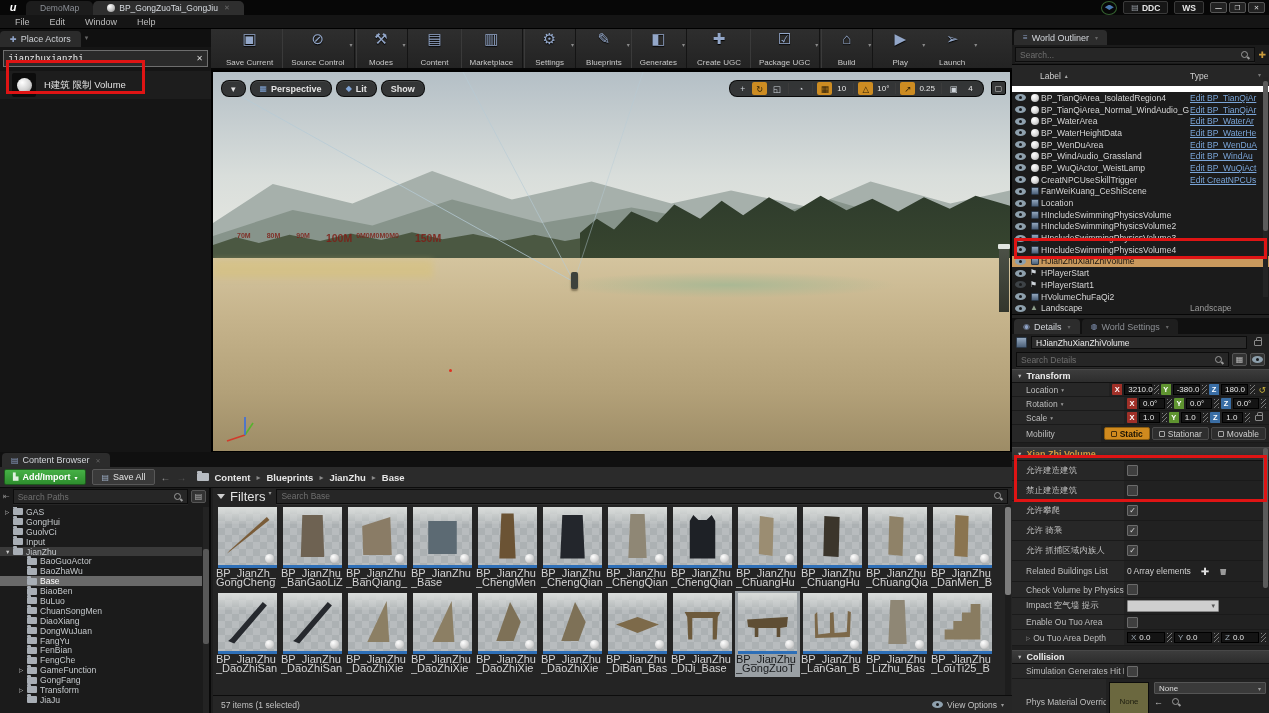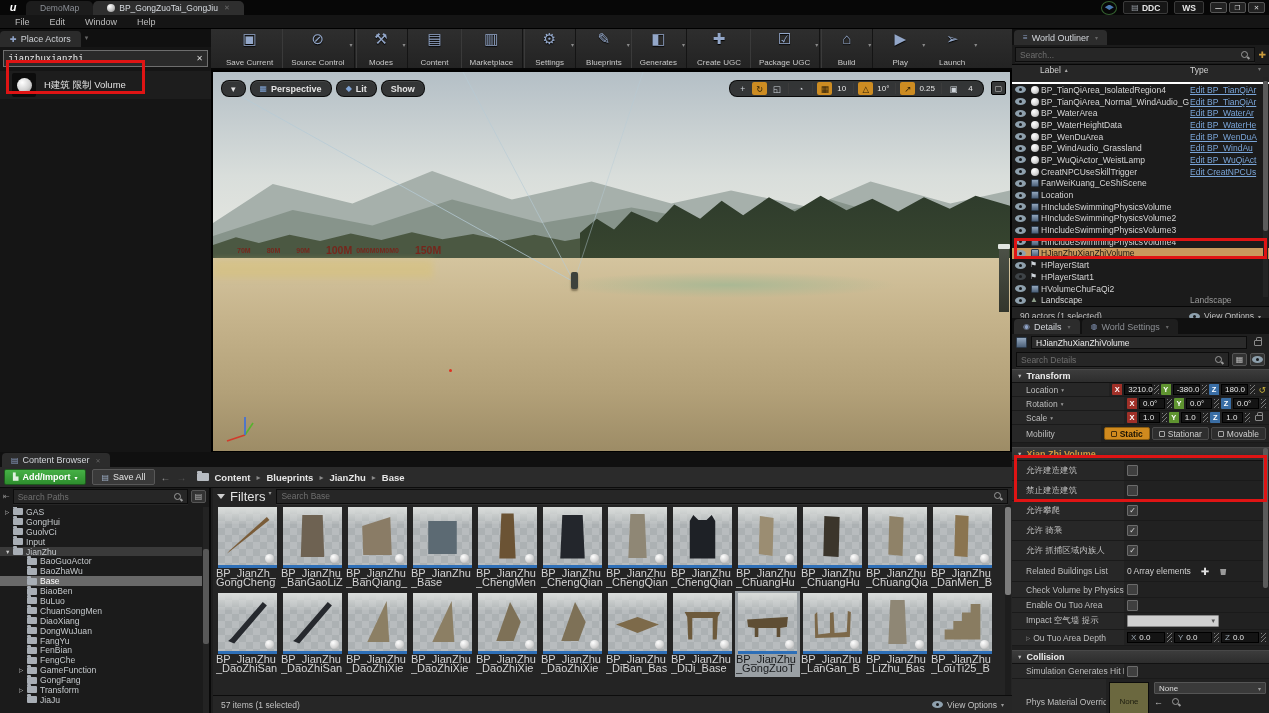--- a/index.html
+++ b/index.html
@@ -59,21 +59,21 @@
   .trees-left{position:absolute;left:0;right:52%;top:152px;height:38px;background:#45523c;opacity:.92;
     clip-path:polygon(0 55%,6% 35%,12% 50%,20% 28%,28% 45%,36% 25%,44% 42%,52% 22%,60% 40%,68% 26%,76% 44%,84% 28%,92% 45%,100% 30%,100% 100%,0 100%)}
   .sand{position:absolute;left:0;top:186px;right:0;bottom:0;background:linear-gradient(180deg,#d4c49e 0,#c6b48c 30%,#b2a078 70%,#9d8c66 100%)}
   .sandlight{position:absolute;left:0;top:188px;width:220px;height:18px;background:#d8c277;opacity:.5;filter:blur(3px)}
   .greenpatch{position:absolute;left:43%;top:200px;width:43%;height:26px;background:radial-gradient(ellipse at center,#aab894 0,rgba(170,184,148,0) 70%)}
   .wire{position:absolute;left:0;top:0;width:100%;height:100%}
   .char{position:absolute;left:358px;top:200px;width:7px;height:17px;background:#3c413c;border-radius:2px;box-shadow:0 2px 2px rgba(60,50,30,.5)}
   .pillar{position:absolute;left:786px;top:176px;width:10px;height:64px;background:linear-gradient(#4c5147,#33362c)}
   .pillar::before{content:"";position:absolute;top:-4px;left:-1px;width:12px;height:5px;background:#e2e6e1;border-radius:1px}
   .reddot{position:absolute;left:236px;top:297px;width:3px;height:3px;border-radius:50%;background:#e03020}
-  .markers{position:absolute;left:24px;top:172px;display:flex;align-items:center;white-space:nowrap}
+  .markers{position:absolute;left:24px;top:160px;display:flex;align-items:flex-start;white-space:nowrap}
   .mk{color:#7e1d15;font-size:7px;font-weight:bold;opacity:.85;margin-right:16px}
   .mk.big{font-size:10.5px;margin-right:4px}
   .vp-left{position:absolute;left:8px;top:8px;display:flex;gap:4px}
   .vpbtn{height:17px;background:rgba(22,22,22,.82);border:1px solid rgba(0,0,0,.8);box-shadow:0 1px 0 rgba(255,255,255,.08) inset;border-radius:8px;display:flex;align-items:center;gap:4px;padding:0 9px;color:#e4e4e4;font-size:9px;font-weight:bold}
   .vpbtn .g{font-size:8px;color:#7fa3d6}
   .vp-right{position:absolute;right:26px;top:8px;display:flex;align-items:center;height:17px;background:rgba(22,22,22,.82);border:1px solid rgba(0,0,0,.8);border-radius:8px;padding:0 5px;gap:2px}
   .seg{min-width:15px;height:13px;display:flex;align-items:center;justify-content:center;font-size:8.5px;color:#cfd4da;border-radius:2px;padding:0 2px}
   .seg.orange{background:#cd8c22;color:#2e2008}
   .seg.val{color:#e8e8e8;font-size:8px}
   .segdiv{width:1px;height:11px;background:#3c3c3c;margin:0 2px}
@@ -94,21 +94,21 @@
   .mag::after{content:"";position:absolute;left:7px;top:7px;width:3px;height:1.5px;background:#9a9a9a;transform:rotate(45deg)}
   .eyeico{position:relative;width:11px;height:7px;flex:0 0 auto}
   .eyeico::before{content:"";position:absolute;inset:0;border-radius:50%;background:#8ea0ad}
   .eyeico::after{content:"";position:absolute;left:4px;top:2px;width:3px;height:3px;border-radius:50%;background:#15181b}
   .eyeico.off{opacity:.3}
 
   
   #outliner{position:absolute;left:1012px;top:29px;width:257px;height:289px;background:#1b1b1b}
   .o-searchrow{display:flex;align-items:center;gap:3px;padding:2px 3px}
   .o-add{color:#c89a3c;font-size:9px}
-  .o-header{height:20px;background:#262626;border-top:1px solid #060606;border-bottom:2px solid #ffffff;display:flex;align-items:flex-start;font-size:8.5px;color:#cfcfcf}
+  .o-header{height:28px;background:#262626;border-top:1px solid #060606;border-bottom:6px solid #ffffff;display:flex;align-items:center;font-size:8.5px;color:#cfcfcf}
   .o-header .hl1{margin-left:28px;display:flex;gap:3px;align-items:center}
   .o-header .hl1::after{content:"▲";font-size:5px;color:#aaa}
   .o-header .hl2{margin-left:auto;width:79px;display:flex;justify-content:space-between;padding-right:8px}
   .o-header .hl2::after{content:"▾";font-size:6px;color:#777}
   .o-rows{height:222px;overflow:hidden;position:relative}
   .o-row{height:11.7px;display:flex;align-items:center;font-size:8.5px;color:#d6d6d6;white-space:nowrap}
   .o-row .eyec{width:16px;display:flex;justify-content:center}
   .o-row .aicon{width:13px;display:flex;justify-content:center}
   .o-row .olabel{flex:1;overflow:hidden}
   .o-row .otype{width:79px;overflow:hidden;color:#9a9a9a}
@@ -874,34 +874,34 @@
       </span>
     </div>
     <div class="drow h16">
       <span class="dlabel">
           <span>Check Volume by Physics</span>
         </span>
       <span class="dctrl">
           <span class="cb"></span>
         </span>
     </div>
+    <div class="drow h17">
+      <span class="dlabel">
+          <span>Impact 空气墙 提示</span>
+        </span>
+      <span class="dctrl">
+          <span class="dd-light"></span>
+        </span>
+    </div>
     <div class="drow h15">
       <span class="dlabel">
           <span>Enable Ou Tuo Area</span>
         </span>
       <span class="dctrl">
           <span class="cb"></span>
-        </span>
-    </div>
-    <div class="drow h17">
-      <span class="dlabel">
-          <span>Impact 空气墙 提示</span>
-        </span>
-      <span class="dctrl">
-          <span class="dd-light"></span>
         </span>
     </div>
     <div class="drow h16">
       <span class="dlabel">
           <span class="tri">▷</span>
           <span>Ou Tuo Area Depth</span>
         </span>
       <span class="dctrl">
         <span class="vf">
             <span style="color:#9aa6b0;margin-right:3px">X</span>

